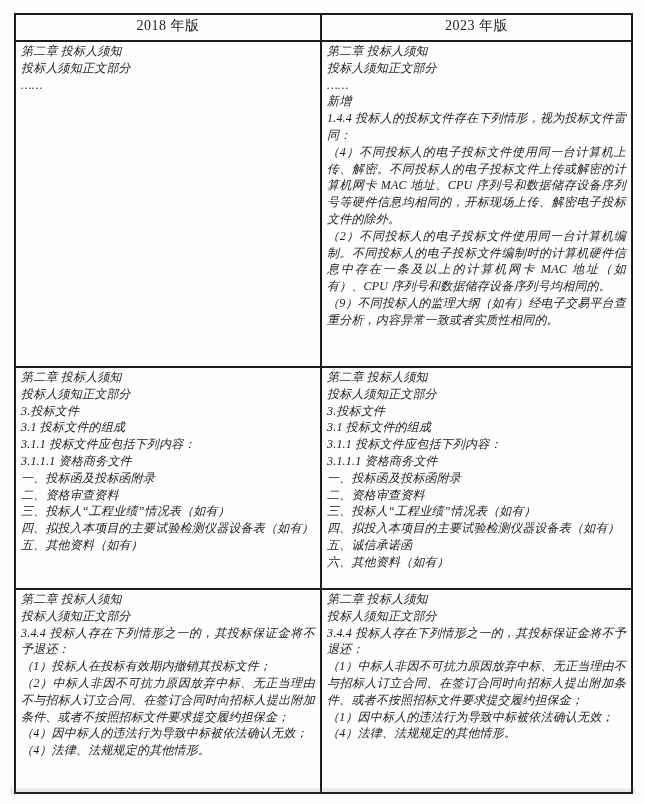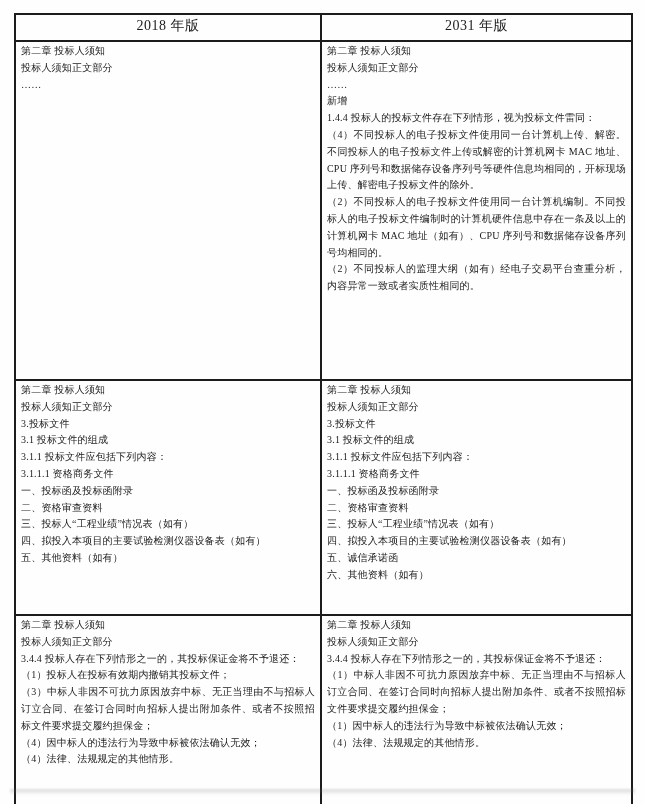--- a/index.html
+++ b/index.html
@@ -35,23 +35,24 @@
   th.hdr {
     height: 21px;
     font-weight: normal;
     font-size: 14px;
     text-align: center;
     padding: 2px 4px;
     letter-spacing: 0.5px;
     margin-left: 30px;
   }
   td.cell {
-    padding: 1px 5px 14px 5px;
-    font-size: 10px;
+    padding: 1px 5px 1px 5px;
+    font-size: 12px;
     line-height: 16.8px;
+    font-style: italic;
   }
   tr.r1 td { height: 322px; }
   tr.r2 td { height: 218px; }
   tr.r3 td { height: 200px; }
   .para {
     text-align: justify;
     text-justify: inter-ideograph;
     letter-spacing: 0.2px;
     word-break: break-all;
   }
@@ -71,39 +72,39 @@
 
 <div class="page">
   <table class="cmp">
     <colgroup>
       <col class="c-left">
       <col class="c-right">
     </colgroup>
     <thead>
       <tr>
         <th class="hdr">2018 年版</th>
-        <th class="hdr">2031 年版</th>
+        <th class="hdr">2023 年版</th>
       </tr>
     </thead>
     <tbody>
       <tr class="r1">
         <td class="cell">
             <div class="para">第二章 投标人须知</div>
             <div class="para">投标人须知正文部分</div>
             <div class="para">……</div>
           </td>
         <td class="cell">
             <div class="para">第二章 投标人须知</div>
             <div class="para">投标人须知正文部分</div>
             <div class="para">……</div>
             <div class="para">新增</div>
             <div class="para">1.4.4 投标人的投标文件存在下列情形，视为投标文件雷同：</div>
             <div class="para">（4）不同投标人的电子投标文件使用同一台计算机上传、解密。不同投标人的电子投标文件上传或解密的计算机网卡 MAC 地址、CPU 序列号和数据储存设备序列号等硬件信息均相同的，开标现场上传、解密电子投标文件的除外。</div>
             <div class="para">（2）不同投标人的电子投标文件使用同一台计算机编制。不同投标人的电子投标文件编制时的计算机硬件信息中存在一条及以上的计算机网卡 MAC 地址（如有）、CPU 序列号和数据储存设备序列号均相同的。</div>
-            <div class="para">（2）不同投标人的监理大纲（如有）经电子交易平台查重分析，内容异常一致或者实质性相同的。</div>
+            <div class="para">（9）不同投标人的监理大纲（如有）经电子交易平台查重分析，内容异常一致或者实质性相同的。</div>
           </td>
       </tr>
       <tr class="r2">
         <td class="cell">
             <div class="para">第二章 投标人须知</div>
             <div class="para">投标人须知正文部分</div>
             <div class="para">3.投标文件</div>
             <div class="para">3.1 投标文件的组成</div>
             <div class="para">3.1.1 投标文件应包括下列内容：</div>
             <div class="para">3.1.1.1 资格商务文件</div>
@@ -127,21 +128,21 @@
             <div class="para">五、诚信承诺函</div>
             <div class="para">六、其他资料（如有）</div>
           </td>
       </tr>
       <tr class="r3">
         <td class="cell">
             <div class="para">第二章 投标人须知</div>
             <div class="para">投标人须知正文部分</div>
             <div class="para">3.4.4 投标人存在下列情形之一的，其投标保证金将不予退还：</div>
             <div class="para">（1）投标人在投标有效期内撤销其投标文件；</div>
-            <div class="para">（3）中标人非因不可抗力原因放弃中标、无正当理由不与招标人订立合同、在签订合同时向招标人提出附加条件、或者不按照招标文件要求提交履约担保金；</div>
+            <div class="para">（2）中标人非因不可抗力原因放弃中标、无正当理由不与招标人订立合同、在签订合同时向招标人提出附加条件、或者不按照招标文件要求提交履约担保金；</div>
             <div class="para">（4）因中标人的违法行为导致中标被依法确认无效；</div>
             <div class="para">（4）法律、法规规定的其他情形。</div>
           </td>
         <td class="cell">
             <div class="para">第二章 投标人须知</div>
             <div class="para">投标人须知正文部分</div>
             <div class="para">3.4.4 投标人存在下列情形之一的，其投标保证金将不予退还：</div>
             <div class="para">（1）中标人非因不可抗力原因放弃中标、无正当理由不与招标人订立合同、在签订合同时向招标人提出附加条件、或者不按照招标文件要求提交履约担保金；</div>
             <div class="para">（1）因中标人的违法行为导致中标被依法确认无效；</div>
             <div class="para">（4）法律、法规规定的其他情形。</div>

